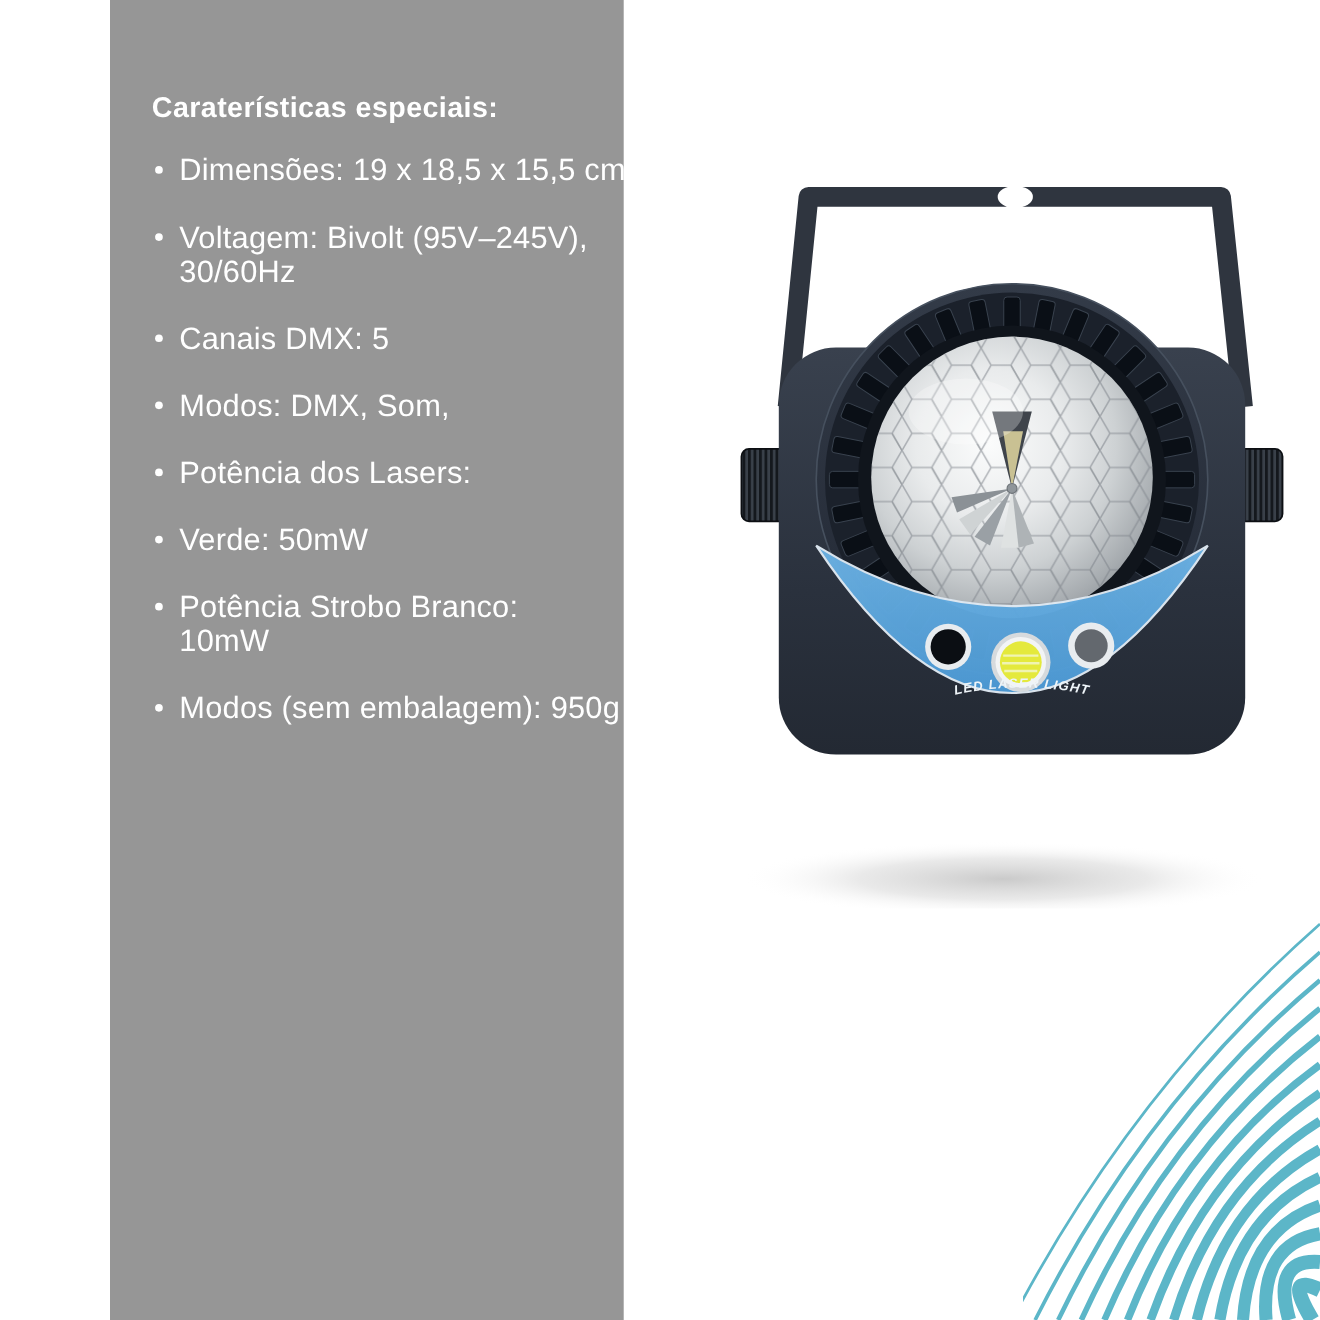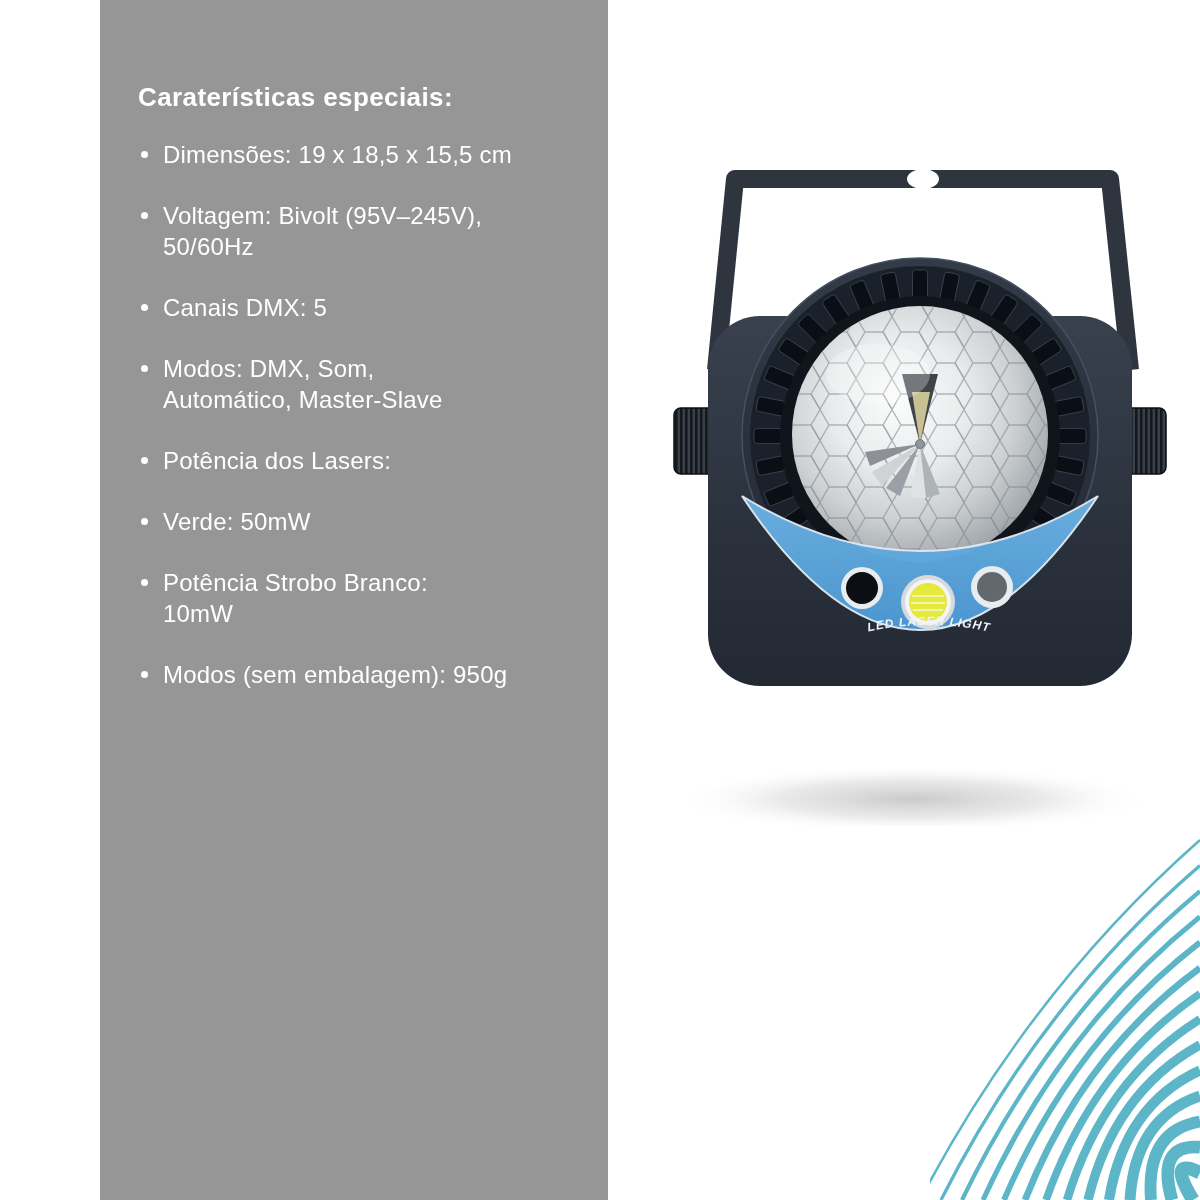--- a/index.html
+++ b/index.html
@@ -5,34 +5,34 @@
   html,body{margin:0;padding:0;}
   body{
     width:1200px;height:1200px;position:relative;overflow:hidden;
     background:#ffffff;
     font-family:"Liberation Sans", sans-serif;
   }
   .canvas{position:absolute;inset:0;width:1200px;height:1200px;}
 
   
   .spec-panel{
-    position:absolute;left:100px;top:0;width:508px;height:1200px;
+    position:absolute;left:100px;top:0;width:467px;height:1200px;
     background:#969696;color:#ffffff;
   }
   .panel-heading{
     position:absolute;left:38px;top:82px;margin:0;
     font-size:26px;font-weight:700;letter-spacing:.4px;color:#ffffff;
     white-space:nowrap;
   }
   .spec-list{
     position:absolute;left:38px;top:139px;margin:0;padding:0;list-style:none;
   }
   .spec-item{
     position:relative;padding-left:25px;margin-bottom:30px;
-    font-size:24px;line-height:31px;letter-spacing:.2px;white-space:nowrap;
+    font-size:28px;line-height:31px;letter-spacing:.2px;white-space:nowrap;
   }
   .bullet-dot{
     position:absolute;left:3px;top:12px;width:7px;height:7px;border-radius:50%;
     background:#ffffff;display:block;
   }
 
   
   .product-figure{position:absolute;left:600px;top:130px;width:540px;height:680px;}
   .product-figure svg{display:block;width:540px;height:680px;}
 
@@ -48,30 +48,29 @@
   <aside class="spec-panel">
     <h1 class="panel-heading">Caraterísticas especiais:</h1>
     <ul class="spec-list">
         <li class="spec-item">
           <span class="bullet-dot"></span>
           <div>Dimensões: 19 x 18,5 x 15,5 cm</div>
         </li>
         <li class="spec-item">
           <span class="bullet-dot"></span>
           <div>Voltagem: Bivolt (95V–245V),</div>
-          <div>50/60Hz</div>
+          <div>30/60Hz</div>
         </li>
         <li class="spec-item">
           <span class="bullet-dot"></span>
           <div>Canais DMX: 5</div>
         </li>
         <li class="spec-item">
           <span class="bullet-dot"></span>
           <div>Modos: DMX, Som,</div>
-          <div>Automático, Master-Slave</div>
         </li>
         <li class="spec-item">
           <span class="bullet-dot"></span>
           <div>Potência dos Lasers:</div>
         </li>
         <li class="spec-item">
           <span class="bullet-dot"></span>
           <div>Verde: 50mW</div>
         </li>
         <li class="spec-item">

